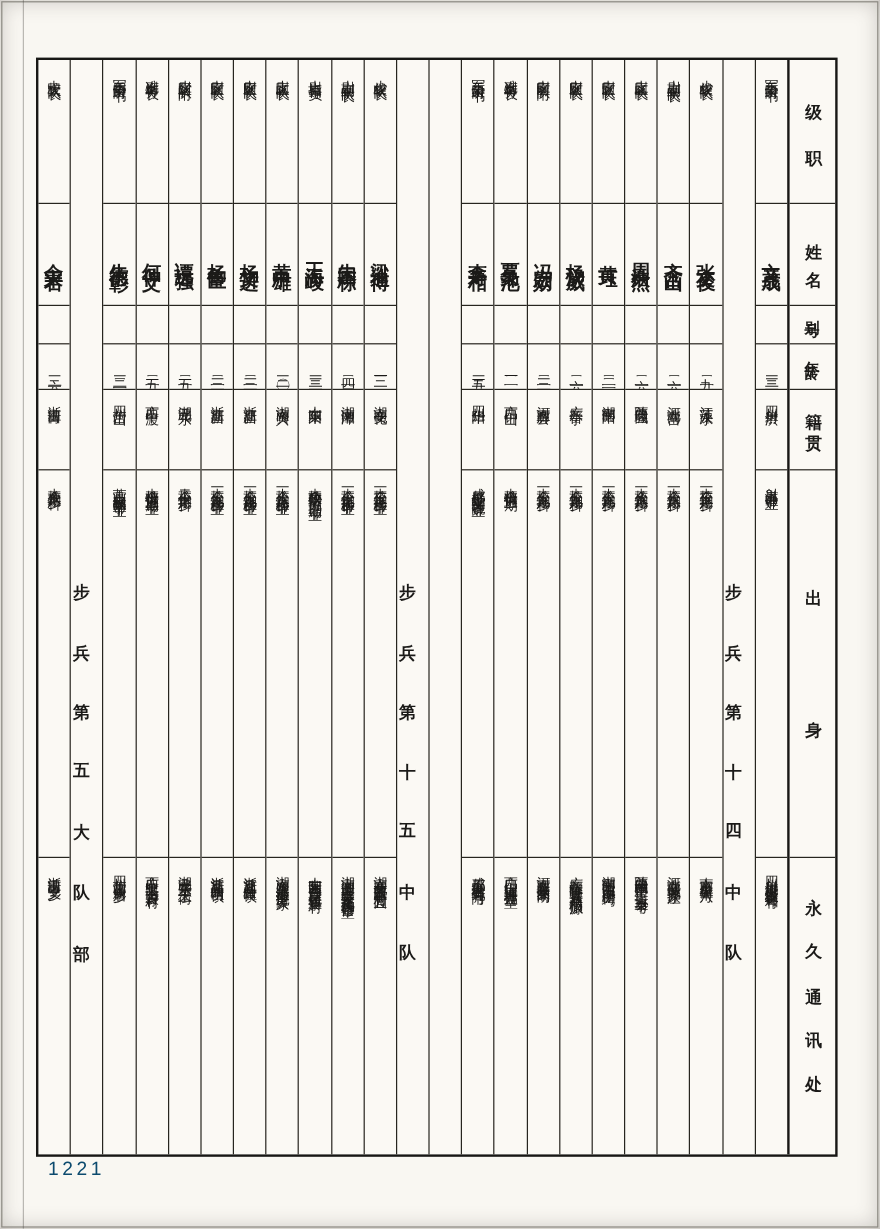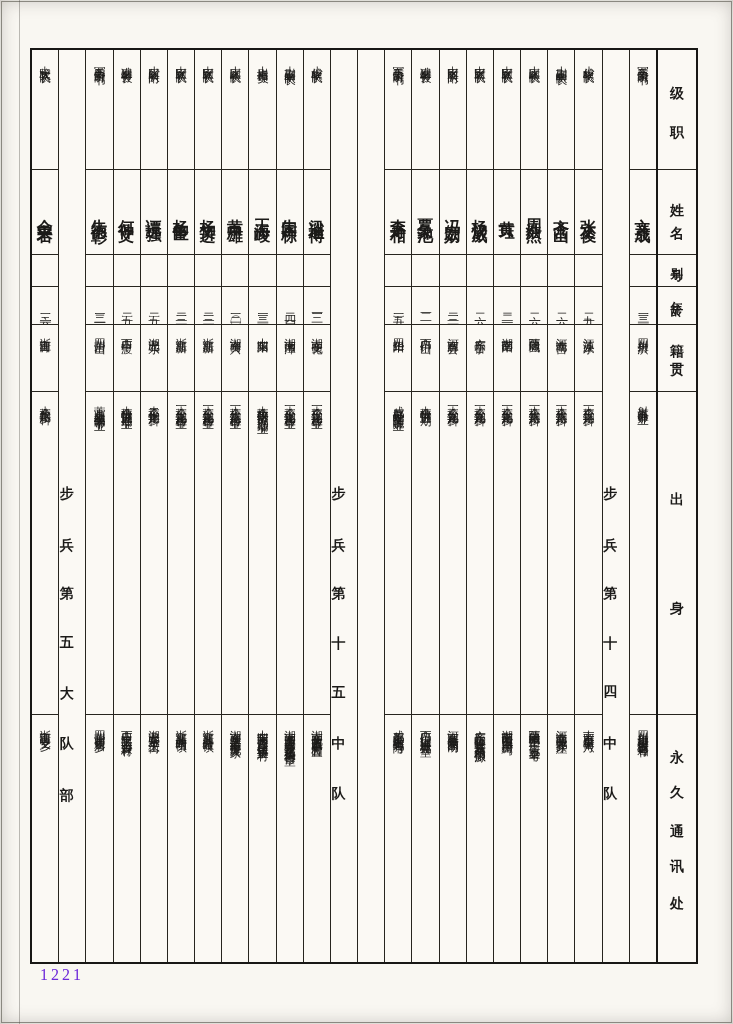--- a/index.html
+++ b/index.html
@@ -64,22 +64,22 @@
   .hc-origin{height:323px;}  .hc-origin .vtext{letter-spacing:110px;padding-top:88px;}
   .hc-address{flex:1;border-bottom:none;} .hc-address .vtext{letter-spacing:37px;padding-top:22px;}
   
   .group-col{justify-content:flex-start;align-items:center;flex-direction:row;}
   .group-col .vtext{
     font-size:14px;font-weight:600;letter-spacing:50px;padding-top:288px;
   }
   .spacer-col{}
   .page-number{
     position:absolute;left:40px;top:966px;
-    font-size:16px;letter-spacing:3px;color:#6d28d9;
-    font-family:Liberation Serif, serif;
+    font-size:16px;letter-spacing:3px;color:#0c4a6e;
+    font-family:Liberation Sans, sans-serif;
   }
 </style>
 </head>
 <body>
 
 <div class="page">
   <div class="scan-frame"></div>
   <div class="scan-edge-left"></div>
 
   <div class="reg-table">

